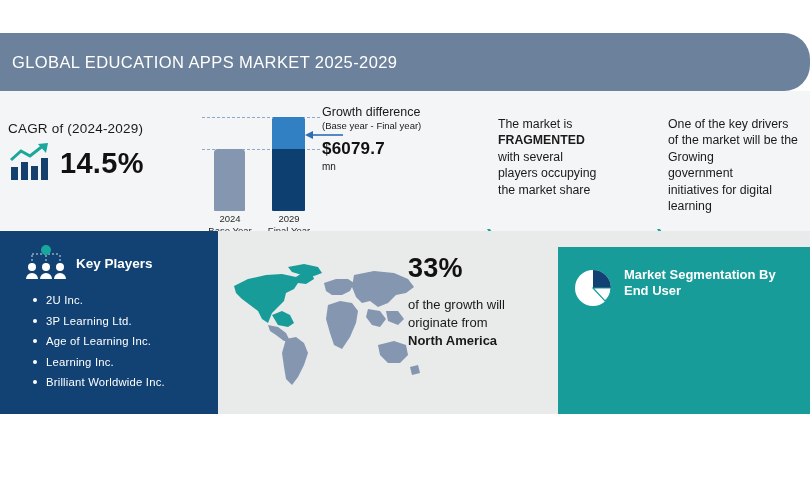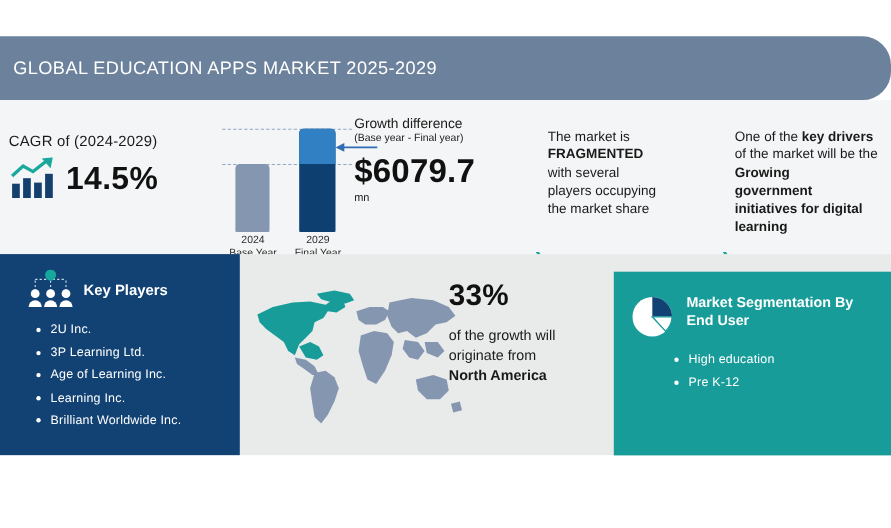--- a/index.html
+++ b/index.html
@@ -50,41 +50,41 @@
   .bar-caption { position: absolute; text-align: center; font-size: 9.5px; color: #2b2b2b; line-height: 12px; }
   .cap-2024 { left: 6px; top: 114px; width: 56px; }
   .cap-2029 { left: 64px; top: 114px; width: 58px; }
 
   .arrow-wrap { position: absolute; left: 109px; top: 27px; width: 40px; height: 10px; }
 
   
   .growth-block { position: absolute; left: 322px; top: 14px; width: 130px; }
   .growth-title { font-size: 12.5px; color: #1a1a1a; line-height: 14px; }
   .growth-sub { font-size: 9.5px; color: #1a1a1a; line-height: 12px; margin-top: 1px; }
-  .growth-value { font-size: 30px; font-weight: bold; color: #111; margin-top: 7px; letter-spacing: .2px; }
+  .growth-value { font-size: 17px; font-weight: bold; color: #111; margin-top: 7px; letter-spacing: .2px; }
   .growth-unit { font-size: 10px; color: #1a1a1a; margin-top: 2px; }
 
   
   .squares-icon { position: absolute; left: 449px; top: 137px; width: 46px; height: 42px; }
 
   
   .chev { position: absolute; width: 11px; height: 26px; }
 
   
   .frag-block { position: absolute; left: 498px; top: 25px; width: 145px; }
   .frag-block p { font-size: 12.3px; color: #1a1a1a; line-height: 16.4px; }
   .frag-block b { font-weight: bold; }
 
   
   .gears-icon { position: absolute; left: 618px; top: 143px; width: 48px; height: 42px; }
 
   
   .drv-block { position: absolute; left: 668px; top: 25px; width: 160px; }
   .drv-block p { font-size: 12.3px; color: #1a1a1a; line-height: 16.4px; white-space: nowrap; }
-  .drv-block b { font-weight: bold; }
+  .drv-block b { font-weight: normal; }
 
   
   .mid-row { position: absolute; left: 0; top: 231px; width: 810px; height: 183px; background: #e9eaea; }
 
   .players-panel {
     position: absolute; left: 0; top: 0; width: 218px; height: 183px;
     background: #114273;
     padding-left: 16px;
   }
   .players-head { display: flex; align-items: center; padding: 14px 0 0 8px; }
@@ -327,24 +327,20 @@
       <div class="seg-head">
         <span class="seg-icon">
           <svg viewBox="0 0 42 42">
             <circle cx="21" cy="21" r="18" fill="#ffffff"></circle>
             <path d="M21,21 L21,3 A18,18 0 0,1 39,21 Z" fill="#114273"></path>
             <path d="M21,21 L39,21 A18,18 0 0,1 33,34 Z" fill="#ffffff" stroke="#179c99" stroke-width="1.2"></path>
           </svg>
         </span>
         <span class="seg-title">Market Segmentation By End User</span>
       </div>
-      <ul class="seg-list">
-        <li>High education</li>
-        <li>Pre K-12</li>
-      </ul>
     </div>
   </div>
 
   <div class="footer">
     
     
     
   </div>
 
 </div>

